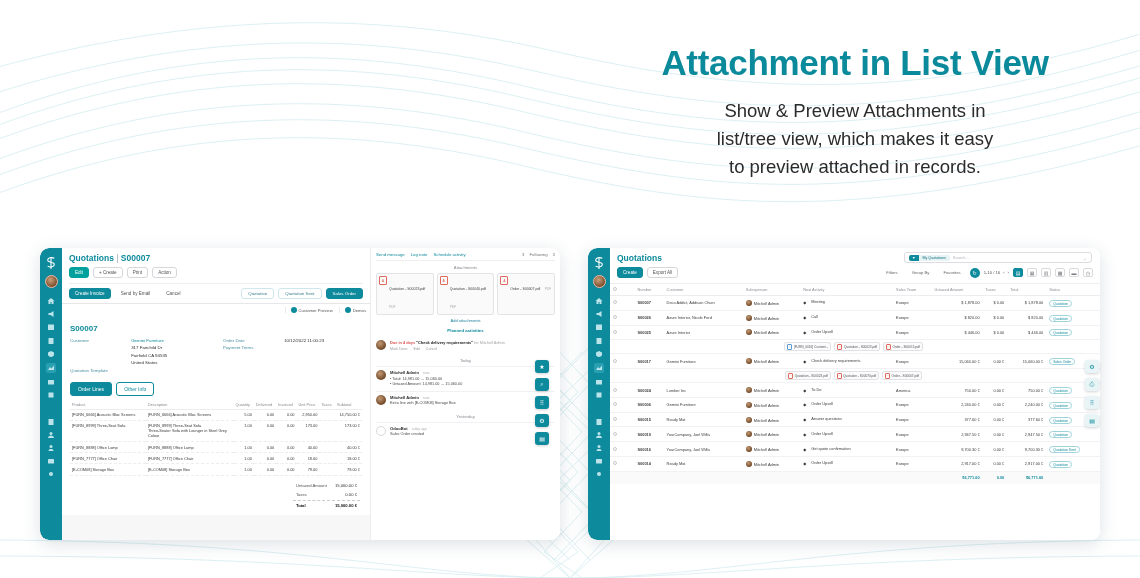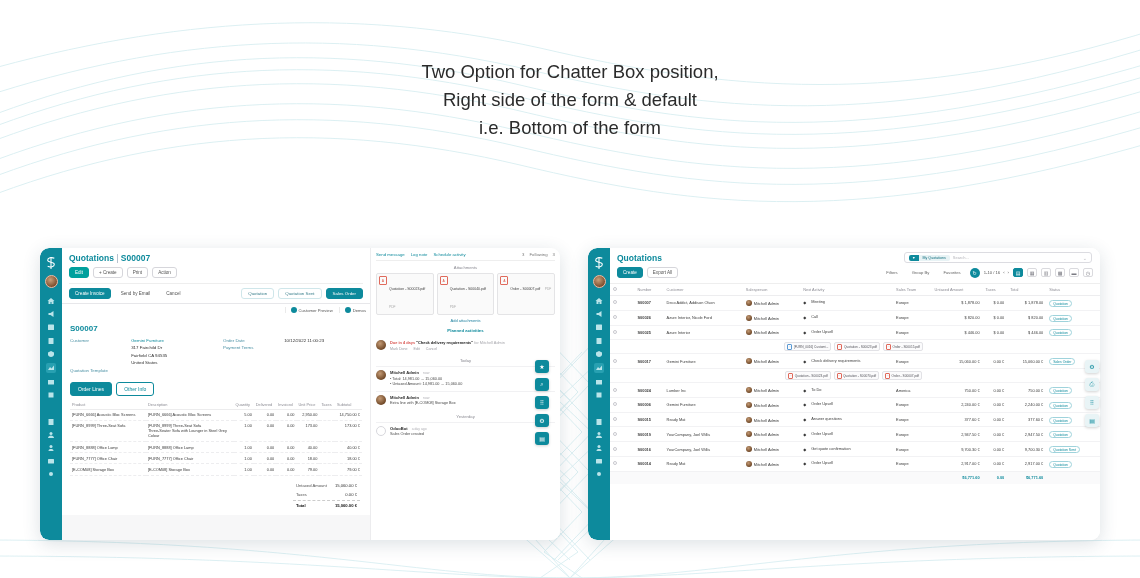--- a/index.html
+++ b/index.html
@@ -186,23 +186,26 @@
     <path d="M600,360 L558,400 L600,440 L558,480 L600,520 L558,560"></path>
     <path d="M-20,540 C300,540 420,578 570,578 C720,578 840,540 1160,540"></path>
     <path d="M-20,556 C300,556 430,578 570,578 C710,578 850,556 1160,556"></path>
     <path d="M500,500 L570,578 L640,500"></path>
     <path d="M470,490 L570,578 L670,490"></path>
   </g>
 </svg>
 
 <div class="headings">
   <div class="head-col">
-    <div class="head-sub" style="white-space:pre-line">Two Option for Chatter Box position,
-Right side of the form &amp; default
-i.e. Bottom of the form</div>
+  </div>
+  <div class="head-col">
+    <div class="head-title">Attachment in List View</div>
+    <div class="head-sub" style="white-space:pre-line">Show &amp; Preview Attachments in
+list/tree view, which makes it easy
+to preview attached in records.</div>
   </div>
 </div>
 
 <div class="shot" id="shot-left">
   <div class="shot-inner">
 
     <div class="odoo-sidebar">
       <svg class="sb-logo" viewBox="0 0 24 24" fill="none" stroke="currentColor" stroke-width="1.6">
         <path d="M17 5c-4-2-10-1-10 3s10 2 10 6-6 5-10 3"></path>
         <path d="M12 3v18"></path>

